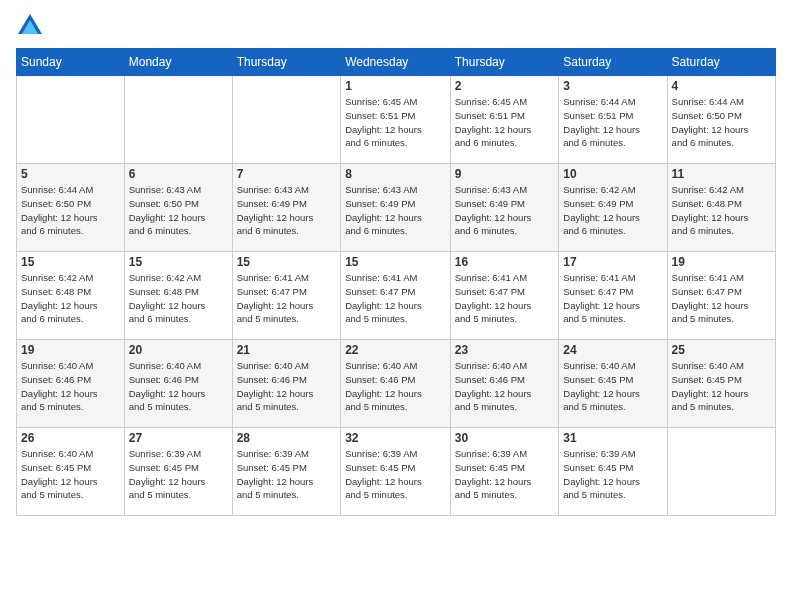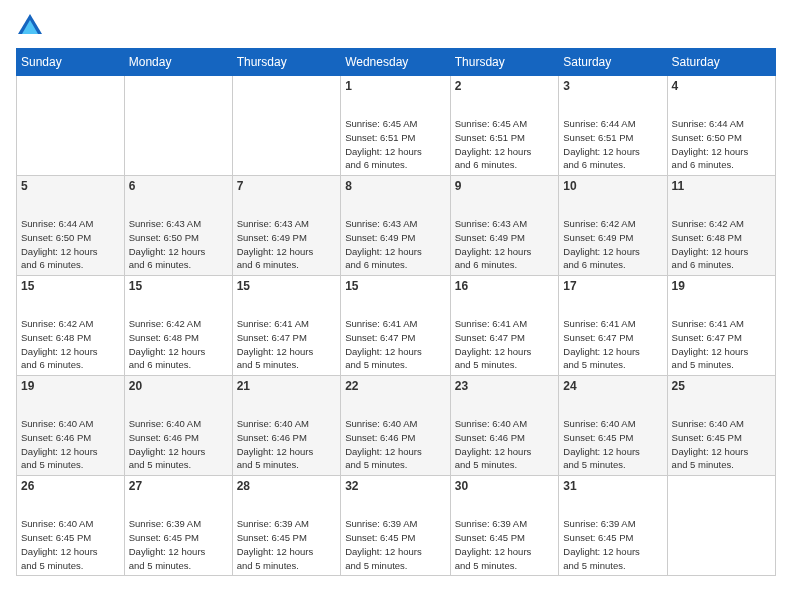--- a/index.html
+++ b/index.html
@@ -78,21 +78,20 @@
     .day-number {
       font-size: 12px;
       font-weight: bold;
       color: #333;
       margin-bottom: 2px;
     }
     .day-info {
       font-size: 9.5px;
       color: #333;
       line-height: 1.45;
-      margin-top: 24px;
     }
     .empty-cell {
       background: #fff !important;
     }
   </style>
 </head>
 <body>
 
 <div class="page">
   <div class="header">

